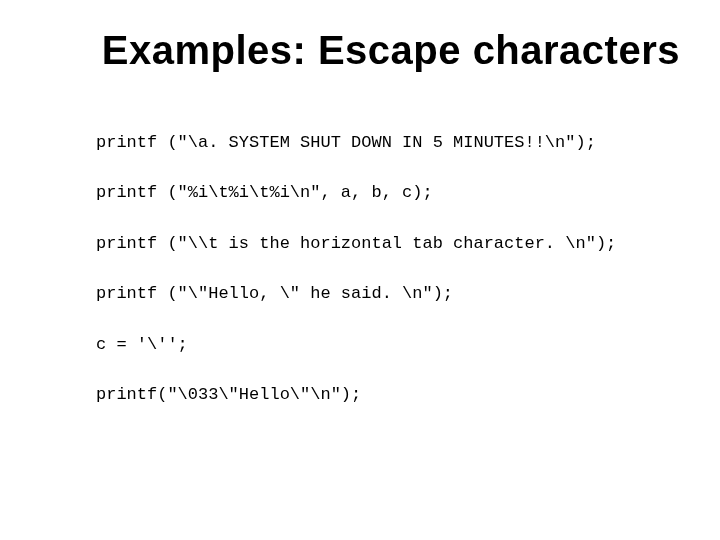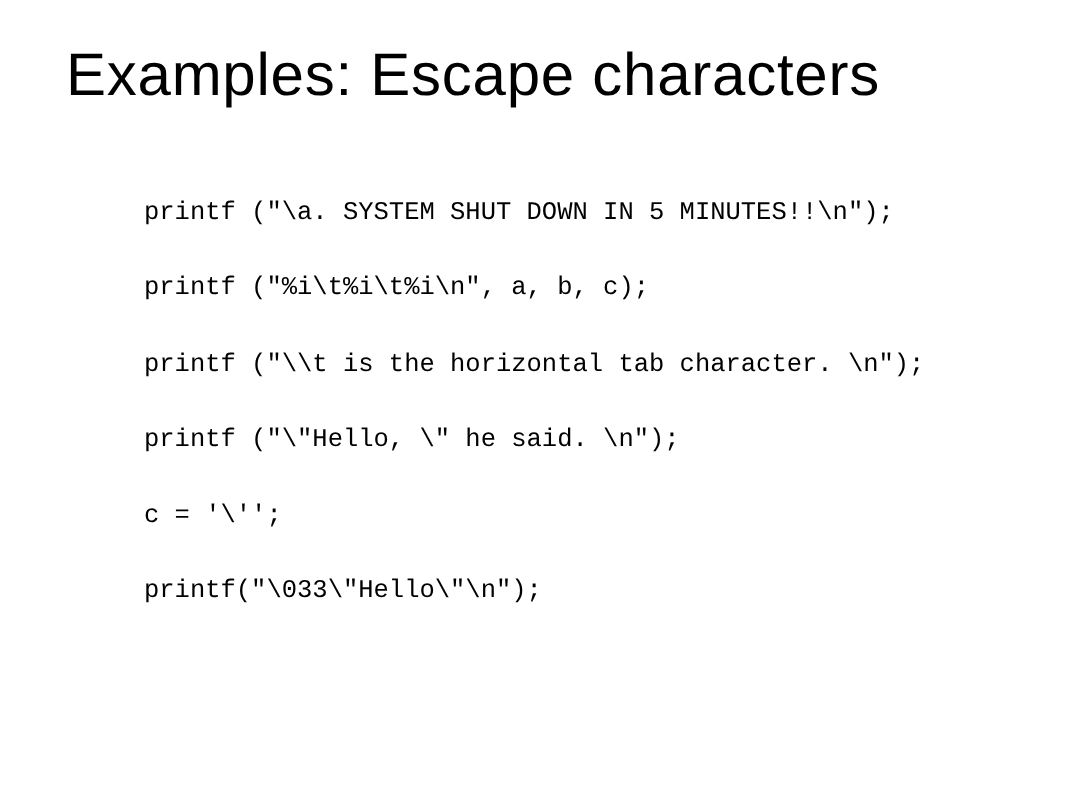--- a/index.html
+++ b/index.html
@@ -12,23 +12,24 @@
     color: #000;
   }
   .slide {
     box-sizing: border-box;
     width: 720px;
     height: 540px;
     padding: 28px 40px 40px 40px;
   }
   .title {
     font-size: 40px;
-    font-weight: 400;
+    font-weight: 700;
     margin: 0 0 60px 4px;
     letter-spacing: 0.5px;
+    text-align: right;
   }
   .code-block {
     margin-left: 56px;
   }
   .code-line {
     font-family: "Courier New", Courier, monospace;
     font-size: 17px;
     line-height: 1.2;
     margin-bottom: 30px;
     white-space: pre;

